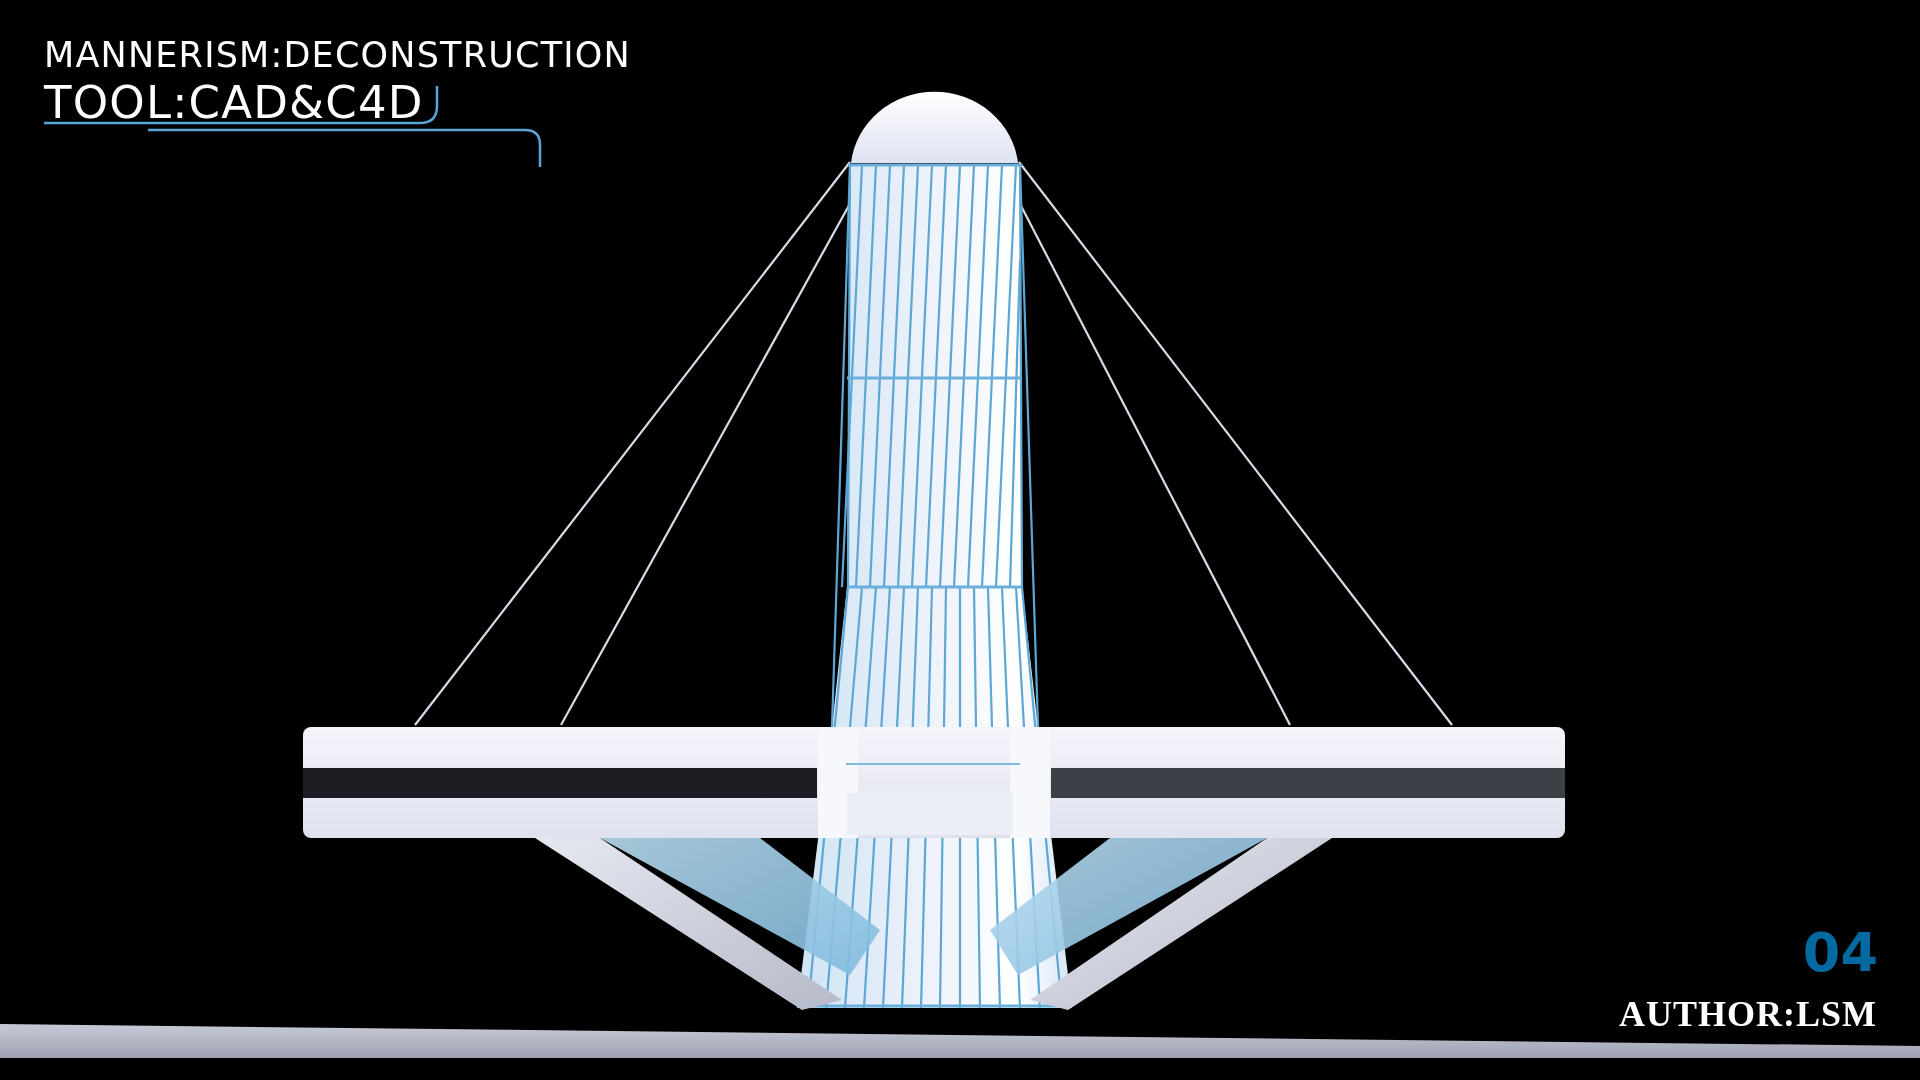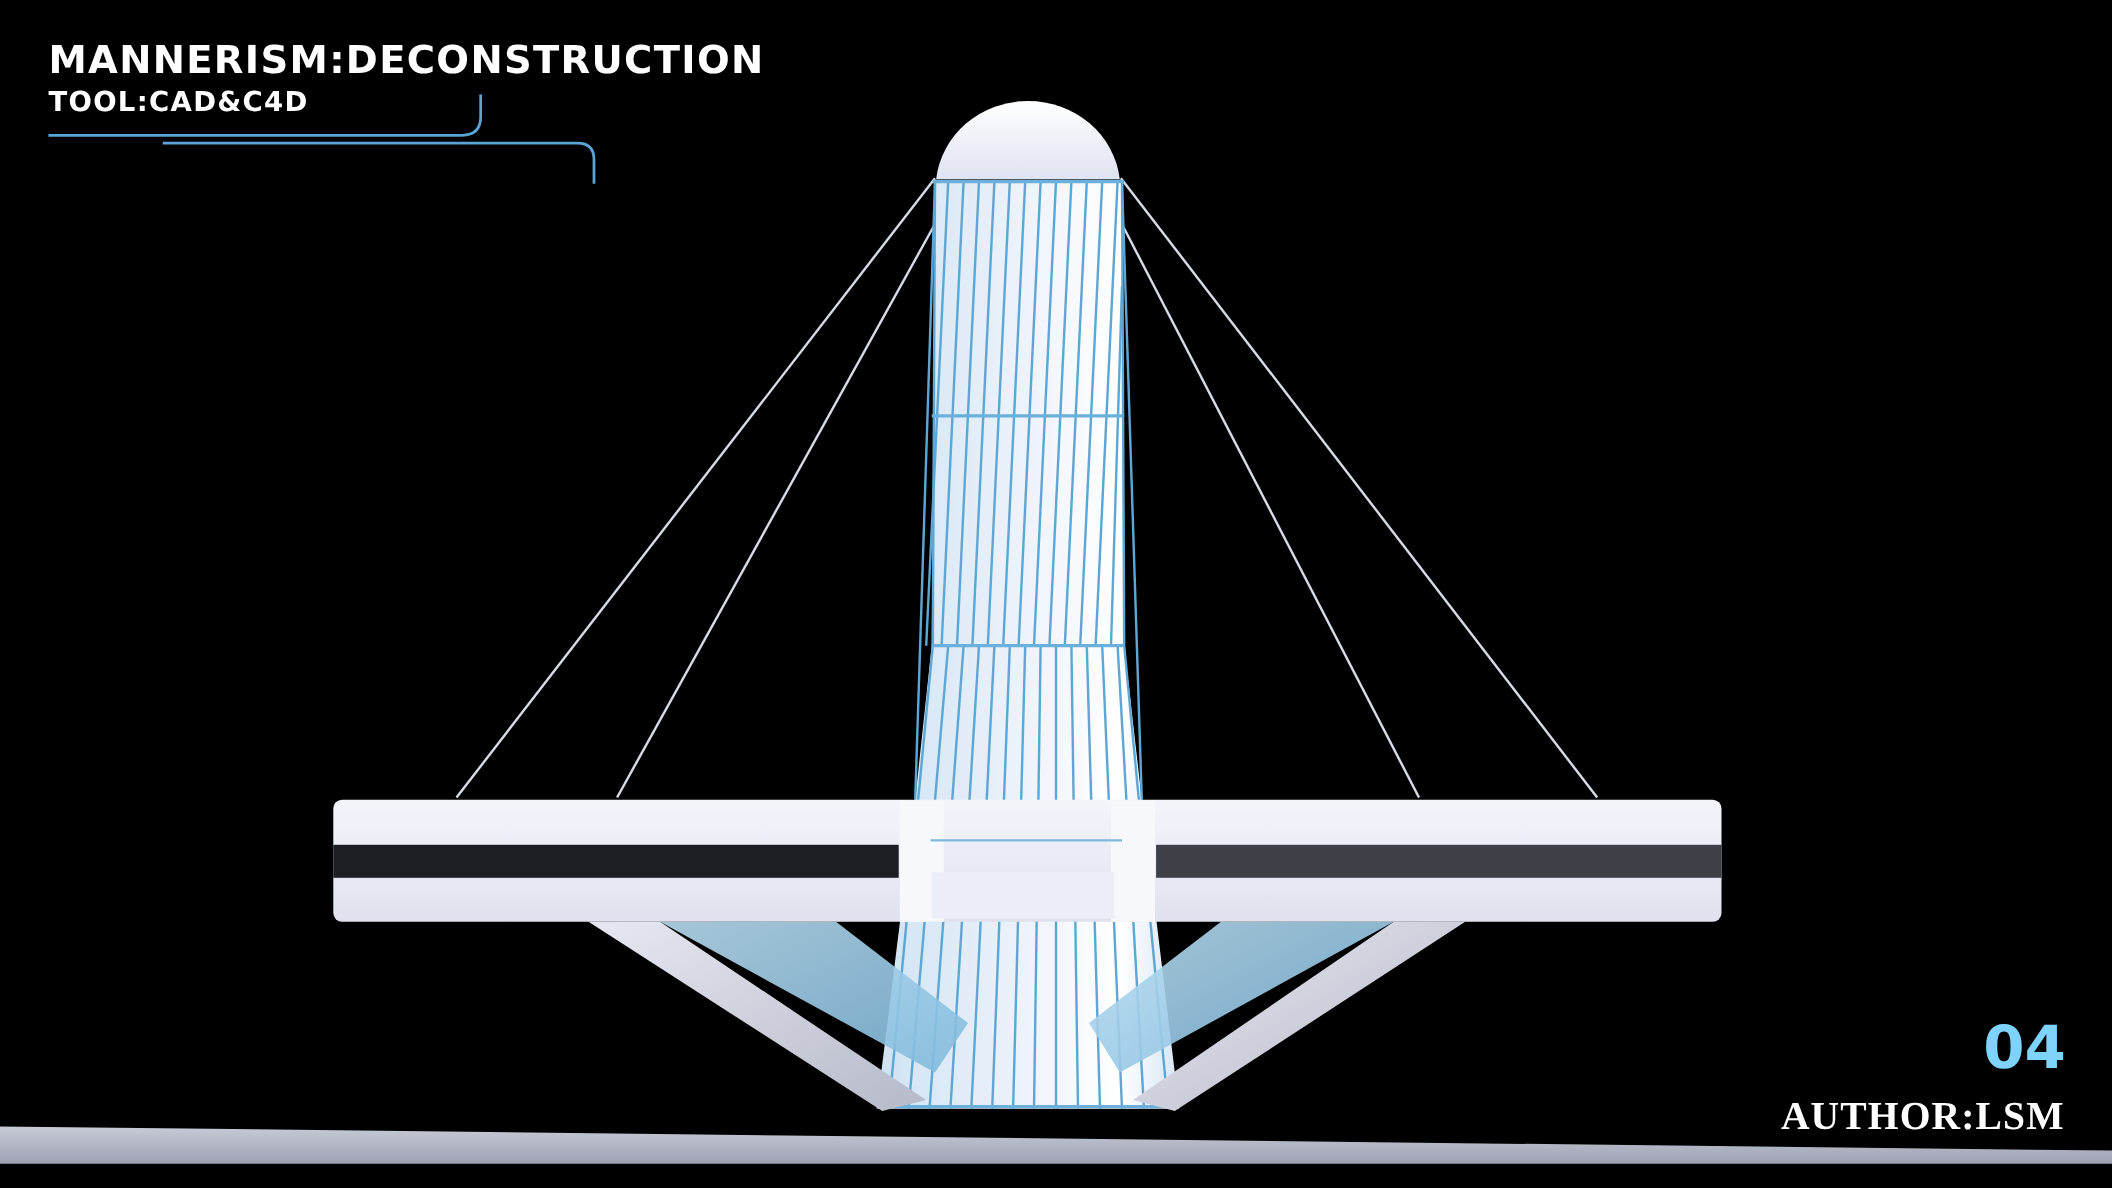--- a/index.html
+++ b/index.html
@@ -1,23 +1,23 @@
 <!DOCTYPE html>
 <html><head>
 <meta charset="utf-8">
 <style>
   html, body { margin: 0; padding: 0; background: #000; }
   body { width: 1920px; height: 1080px; position: relative; overflow: hidden; font-family: "DejaVu Sans", sans-serif; }
   .title {
-    position: absolute; left: 44px; color: #ffffff; font-weight: bold;
+    position: absolute; left: 44px; color: #ffffff; font-weight: normal;
     font-family: "DejaVu Sans", sans-serif; letter-spacing: 1px; white-space: nowrap;
     line-height: 1;
   }
   #title-line1 { top: 38px; font-size: 35px; letter-spacing: 1.2px; }
-  #title-line2 { top: 80px; font-size: 25px; letter-spacing: 1.2px; }
+  #title-line2 { top: 80px; font-size: 45px; letter-spacing: 1.2px; }
   #page-number {
     position: absolute; right: 42px; top: 926px; font-size: 54px; font-weight: bold;
     line-height: 1; font-family: "DejaVu Sans", sans-serif;
   }
   #author {
     position: absolute; right: 43px; top: 996px; font-size: 36px; font-weight: bold;
     color: #fff; line-height: 1; letter-spacing: 1px; font-family: Liberation Serif, serif;
   }
   svg.scene { position: absolute; left: 0; top: 0; }
 </style>
@@ -127,14 +127,14 @@
     <rect x="1051" y="768" width="514" height="30" fill="#3d4047"></rect>
     <rect x="818" y="728" width="40" height="110" fill="#f7f8fc"></rect>
     <rect x="1010" y="728" width="40" height="110" fill="#f7f8fc"></rect>
     <rect x="847" y="793" width="166" height="42" fill="#eceef7"></rect>
     <line x1="846" y1="764" x2="1020" y2="764" stroke="#7fb9dc" stroke-width="2"></line>
   </g>
 </svg>
 
 <div id="title-line1" class="title">MANNERISM:DECONSTRUCTION</div>
 <div id="title-line2" class="title">TOOL:CAD&amp;C4D</div>
-<div id="page-number" style="color:#7dd3fc;">04</div>
+<div id="page-number" style="color:#0369a1;">04</div>
 <div id="author">AUTHOR:LSM</div>
 
 </body></html>

